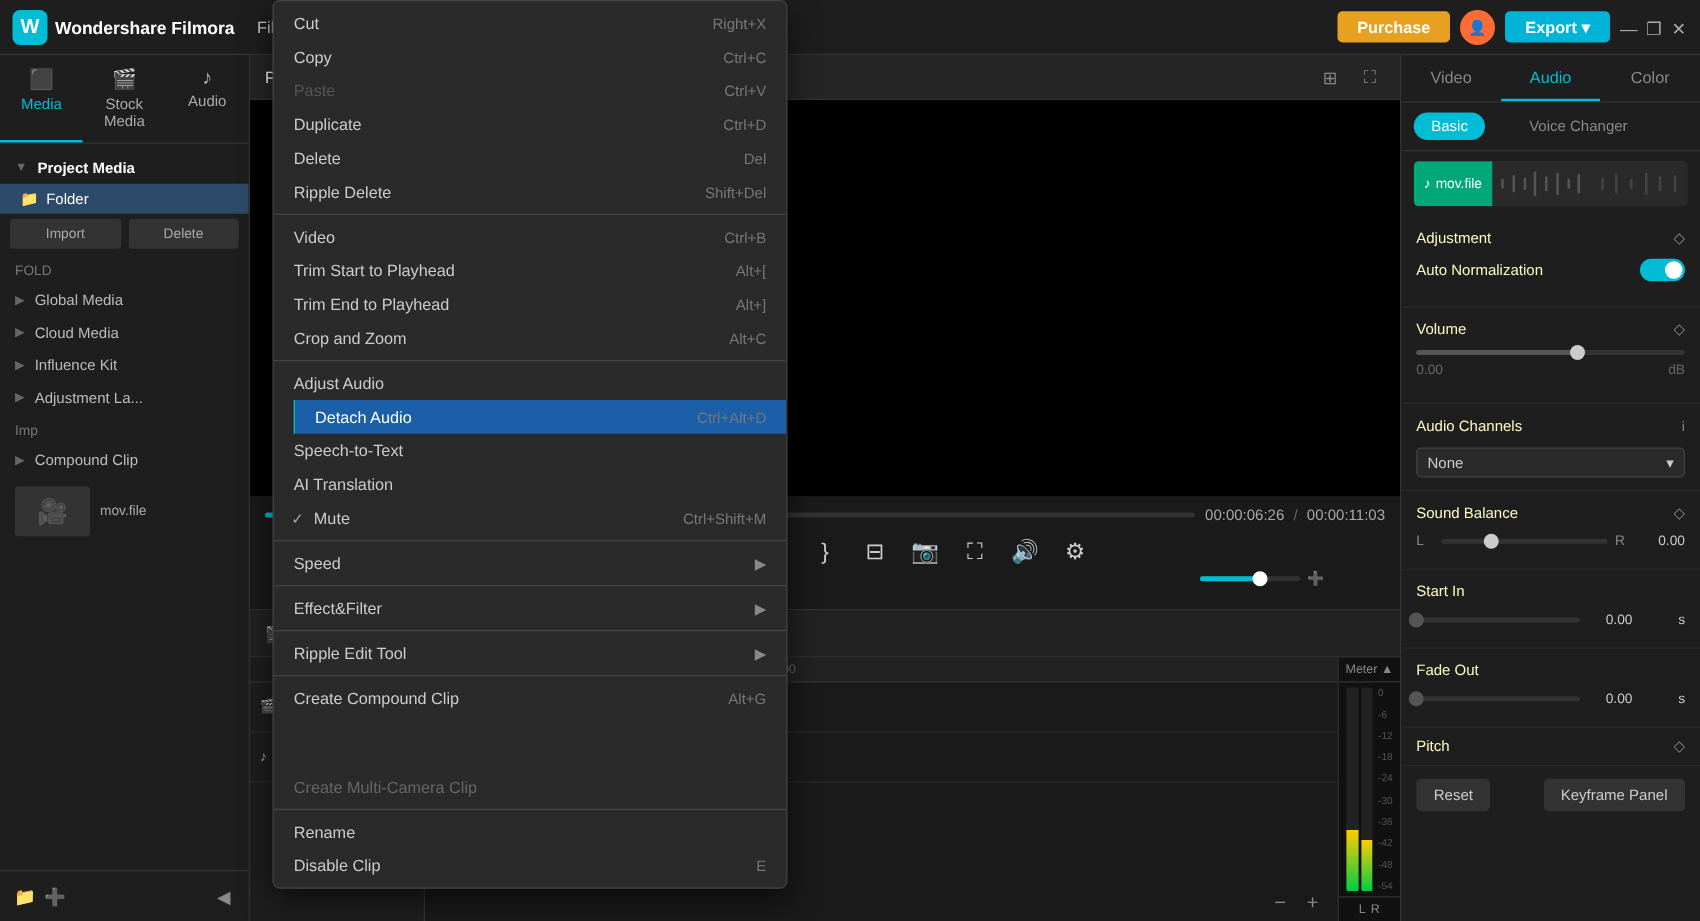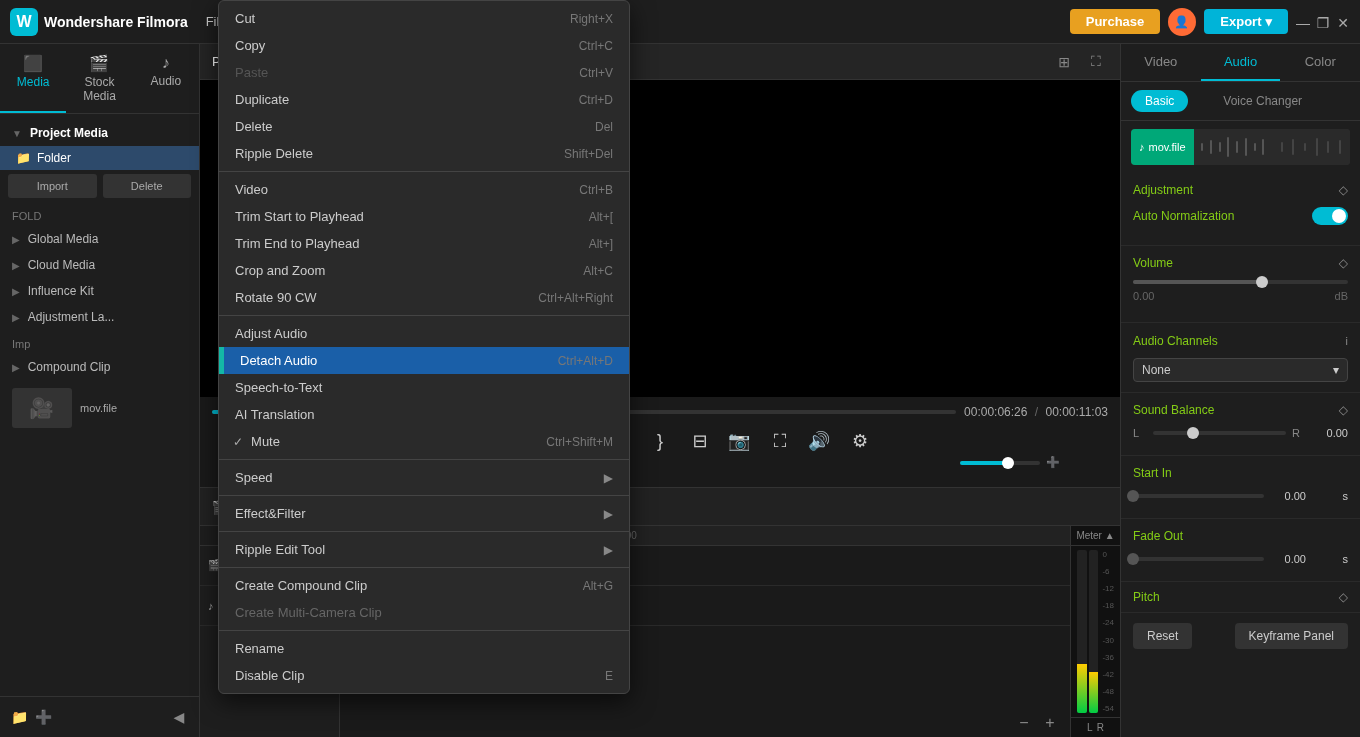--- a/index.html
+++ b/index.html
@@ -87,21 +87,21 @@
     .panel-subtab.active { background: #00bcd4; color: #fff; }
     .audio-file-bar { display: flex; align-items: center; margin: 8px 10px; border-radius: 4px; overflow: hidden; background: #333; height: 36px; }
     .audio-file-label { background: #00a878; color: #fff; padding: 4px 8px; font-size: 11px; display: flex; align-items: center; gap: 4px; height: 100%; }
     .audio-waveform { flex: 1; height: 100%; background: #2a2a2a; position: relative; overflow: hidden; }
     .waveform-bars { display: flex; align-items: center; justify-content: space-around; height: 100%; padding: 0 4px; }
     .waveform-bar { width: 2px; background: #555; border-radius: 1px; }
     .audio-waveform2 { flex: 1; height: 100%; background: #222; position: relative; overflow: hidden; }
 
     .panel-section { padding: 10px 12px; border-bottom: 1px solid #2a2a2a; }
     .panel-row { display: flex; align-items: center; justify-content: space-between; margin-bottom: 10px; }
-    .panel-label { font-size: 12px; color: #84cc16; }
+    .panel-label { font-size: 12px; color: #fef9c3; }
     .toggle-switch { width: 36px; height: 18px; background: #00bcd4; border-radius: 9px; position: relative; cursor: pointer; }
     .toggle-knob { width: 14px; height: 14px; background: #fff; border-radius: 50%; position: absolute; top: 2px; right: 2px; }
     .slider-row { margin-bottom: 10px; }
     .slider-track { width: 100%; height: 4px; background: #333; border-radius: 2px; position: relative; margin: 6px 0; }
     .slider-fill { height: 100%; background: #555; border-radius: 2px; }
     .slider-thumb { width: 12px; height: 12px; background: #ccc; border-radius: 50%; position: absolute; top: -4px; transform: translateX(-50%); cursor: pointer; }
     .slider-values { display: flex; justify-content: space-between; font-size: 11px; color: #666; }
     .select-box { background: #2a2a2a; border: 1px solid #444; border-radius: 4px; padding: 4px 8px; font-size: 12px; color: #ccc; width: 100%; display: flex; align-items: center; justify-content: space-between; cursor: pointer; }
     .lr-slider-row { display: flex; align-items: center; gap: 6px; margin-bottom: 6px; }
     .lr-label { font-size: 11px; color: #888; width: 14px; }
@@ -114,29 +114,29 @@
     .diamond-icon { color: #888; font-size: 12px; cursor: pointer; }
     .info-icon { color: #888; font-size: 11px; }
     .panel-bottom { display: flex; justify-content: space-between; padding: 10px 12px; }
     .reset-btn { background: #333; color: #ccc; border: none; border-radius: 4px; padding: 6px 14px; font-size: 12px; cursor: pointer; }
     .keyframe-btn { background: #333; color: #ccc; border: none; border-radius: 4px; padding: 6px 14px; font-size: 12px; cursor: pointer; }
     .pitch-row { display: flex; align-items: center; justify-content: space-between; padding: 8px 12px; }
 
     
     .context-menu { position: absolute; left: 218px; top: 0; width: 412px; background: #2a2a2a; border: 1px solid #444; border-radius: 6px; box-shadow: 0 8px 24px rgba(0,0,0,0.6); z-index: 100; padding: 4px 0; max-height: 737px; overflow-y: auto; }
     .ctx-item { display: flex; align-items: center; padding: 6px 16px; cursor: pointer; font-size: 13px; color: #ccc; justify-content: space-between; }
-    .ctx-item.highlighted { background: #1a5fa8; color: #fff; border-left: 5px solid #14b8a6; }
+    .ctx-item.highlighted { background: #1a5fa8; color: #fff; border-left: 1px solid #14b8a6; margin-left: 16px; }
     .ctx-item.disabled { color: #555; cursor: default; }
     .ctx-item.has-check { padding-left: 14px; }
     .ctx-shortcut { color: #777; font-size: 12px; }
     .ctx-separator { height: 1px; background: #444; margin: 4px 0; }
     .ctx-submenu-arrow { color: #888; font-size: 12px; }
     .ctx-check { color: #aaa; margin-right: 4px; font-size: 12px; }
     .ctx-item-left { display: flex; align-items: center; gap: 4px; }
-    .ctx-grayed { color: #666; }
+    .ctx-grayed { color: #666; margin-top: 44px; }
 
     
     .mini-wave { display: flex; align-items: center; gap: 1px; height: 20px; flex: 1; }
     .mini-wave-bar { width: 2px; background: rgba(255,255,255,0.4); border-radius: 1px; }
   </style>
 </head>
 <body>
 
 <div class="topbar">
   <div class="app-logo">
@@ -571,24 +571,20 @@
     <span class="ctx-shortcut">Alt+[</span>
   </div>
   <div class="ctx-item">
     <span>Trim End to Playhead</span>
     <span class="ctx-shortcut">Alt+]</span>
   </div>
   <div class="ctx-item">
     <span>Crop and Zoom</span>
     <span class="ctx-shortcut">Alt+C</span>
   </div>
-  <div class="ctx-item">
-    <span>Rotate 90 CW</span>
-    <span class="ctx-shortcut">Ctrl+Alt+Right</span>
-  </div>
   <div class="ctx-separator"></div>
   <div class="ctx-item">
     <span>Adjust Audio</span>
     <span class="ctx-shortcut"></span>
   </div>
   <div class="ctx-item highlighted">
     <span>Detach Audio</span>
     <span class="ctx-shortcut">Ctrl+Alt+D</span>
   </div>
   <div class="ctx-item">

